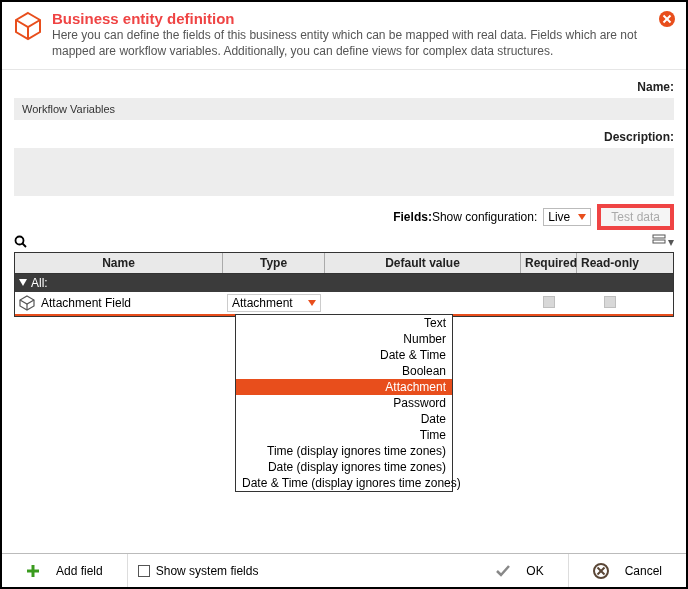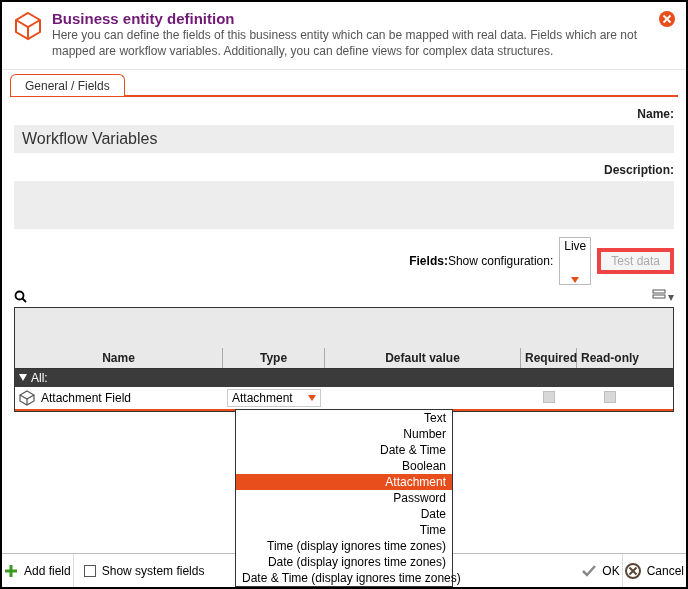--- a/index.html
+++ b/index.html
@@ -1,61 +1,61 @@
 <!DOCTYPE html>
 <html><head>
 <meta charset="utf-8">
 <style>
   * { box-sizing: border-box; font-family: "Segoe UI", Tahoma, sans-serif; }
   body { margin: 0; background: #fff; }
   .dialog { width: 688px; height: 589px; border: 2px solid #000; display: flex; flex-direction: column; }
   .header { display: flex; padding: 8px 10px 10px 10px; border-bottom: 1px solid #e6e6e6; }
   .header-icon { width: 32px; height: 32px; flex-shrink: 0; margin-right: 8px; }
   .header-text { flex: 1; }
-  .header-title { color: #701a75; font-size: 15px; font-weight: 600; }
+  .header-title { color: #ef4444; font-size: 15px; font-weight: 600; }
   .header-desc { color: #555; font-size: 12px; line-height: 1.35; }
   .close-btn { width: 18px; height: 18px; flex-shrink: 0; cursor: pointer; }
   .tab-strip { padding: 4px 8px 0 8px; }
   .tab { display: inline-block; border: 1px solid #e84e1c; border-bottom: none; border-radius: 6px 6px 0 0; padding: 4px 14px 3px 14px; font-size: 12px; color: #333; position: relative; background:#fff; }
   .tab-underline { border-bottom: 2px solid #e84e1c; margin-top: -1px; }
   .content { padding: 10px 12px 0 12px; flex: 1; display: flex; flex-direction: column; }
   .section-label { font-size: 12px; font-weight: 600; color: #222; margin-bottom: 4px; text-align: right; }
-  .name-input { width: 100%; background: #ededed; border: none; padding: 5px 8px; font-size: 16px; color: #333; margin-bottom: 10px; }
+  .name-input { width: 100%; background: #ededed; border: none; padding: 5px 8px; font-size: 11px; color: #333; margin-bottom: 10px; }
   .desc-input { width: 100%; height: 48px; background: #ededed; border: none; padding: 5px 8px; font-size: 12px; color: #333; resize: none; margin-bottom: 8px; }
   .fields-bar { display: flex; align-items: center; font-size: 12px; margin-bottom: 4px; }
   .fields-bar-left { flex:1; font-weight:600;text-align:right; }
   .fields-bar-right { display:flex; align-items:center; gap:6px; }
-  .cfg-select { border:1px solid #bbb; font-size:12px; padding:1px 4px; display:inline-flex; align-items:center; gap:24px; cursor:pointer;flex-direction:column; }
+  .cfg-select { border:1px solid #bbb; font-size:12px; padding:1px 4px; display:inline-flex; align-items:center; gap:8px; cursor:pointer; }
   .testdata-btn { color:#aaa; background:#f5f5f5; border:4px solid #ef4444; padding:2px 10px; font-size:12px; }
   .search-row { display:flex; align-items:center; margin-bottom:2px; }
   .search-btn { font-size:14px; cursor:pointer; flex:1; }
   .tools-icon { width:22px; cursor:pointer; }
   .table { border:1px solid #333; font-size:12px; }
   .thead { display:flex; background:#e9e9e9; border-bottom:1px solid #333; }
-  .th { border-right:1px solid #aaa; padding:3px 4px; text-align:center; color:#222; font-weight:600;margin-top:40px; }
+  .th { border-right:1px solid #aaa; padding:3px 4px; text-align:center; color:#222; font-weight:600; }
   .th-name { width:208px; }
   .th-type { width:102px; }
   .th-def { width:196px; }
   .th-req { width:56px; }
   .th-ro { width:66px; border-right:none; }
   .all-row { background:#3b3b3b; color:#fff; font-size:12px; padding:2px 4px; display:flex; align-items:center; gap:4px;}
   .data-row { display:flex; align-items:center; border-bottom:2px solid #e84e1c; height:24px; }
   .cell { padding:2px 4px; }
   .cell-name { width:208px; display:flex; align-items:center; gap:6px; }
   .cell-type { width:102px; position:relative;text-align:right; }
   .type-select { border:1px solid #ccc; background:#fff; font-size:12px; padding:1px 4px; width:100%; display:flex; justify-content:space-between; align-items:center; cursor:pointer;}
   .cell-def { width:196px; }
   .cell-req { width:56px; text-align:center; }
   .cell-ro { width:66px; text-align:center; }
   .chk { display:inline-block; width:12px; height:12px; background:#d8d8d8; border:1px solid #bfbfbf; }
   .dropdown { position:absolute; left:12px; top:22px; width:218px; background:#fff; border:1px solid #333; z-index:10; }
   .dd-item { padding:1px 6px; font-size:12px; cursor:pointer; white-space:nowrap; }
   .dd-item.selected { background:#e84e1c; color:#fff; }
   .footer { border-top:1px solid #bbb; display:flex; align-items:center; height:34px; }
-  .f-btn { display:flex; align-items:center; gap:6px; padding:0 2px; height:100%; font-size:12px; cursor:pointer; border-right:1px solid #ddd; }
+  .f-btn { display:flex; align-items:center; gap:16px; padding:0 24px; height:100%; font-size:12px; cursor:pointer; border-right:1px solid #ddd; }
   .f-btn:last-child { border-right:none; }
   .f-chk-wrap { display:flex; align-items:center; gap:6px; padding:0 10px; font-size:12px; flex:1; }
   .f-chk { width:12px; height:12px; border:1px solid #555; }
   .spacer { flex:1; }
   svg { display:block; }
 </style>
 </head>
 <body>
 
 <div class="dialog">
@@ -74,24 +74,20 @@
     </div>
     <div class="close-btn">
       <svg viewBox="0 0 18 18" width="18" height="18">
         <circle cx="9" cy="9" r="8" fill="#e84e1c"></circle>
         <line x1="5.5" y1="5.5" x2="12.5" y2="12.5" stroke="#fff" stroke-width="2"></line>
         <line x1="12.5" y1="5.5" x2="5.5" y2="12.5" stroke="#fff" stroke-width="2"></line>
       </svg>
     </div>
   </div>
 
-  <div class="tab-strip">
-    <div class="tab">General / Fields</div>
-    <div class="tab-underline"></div>
-  </div>
 
   <div class="content">
 
     <div class="section-label">Name:</div>
     <input class="name-input" type="text" value="Workflow Variables" style="">
 
     <div class="section-label">Description:</div>
     <textarea class="desc-input" style=""></textarea>
 
     <div class="fields-bar">

